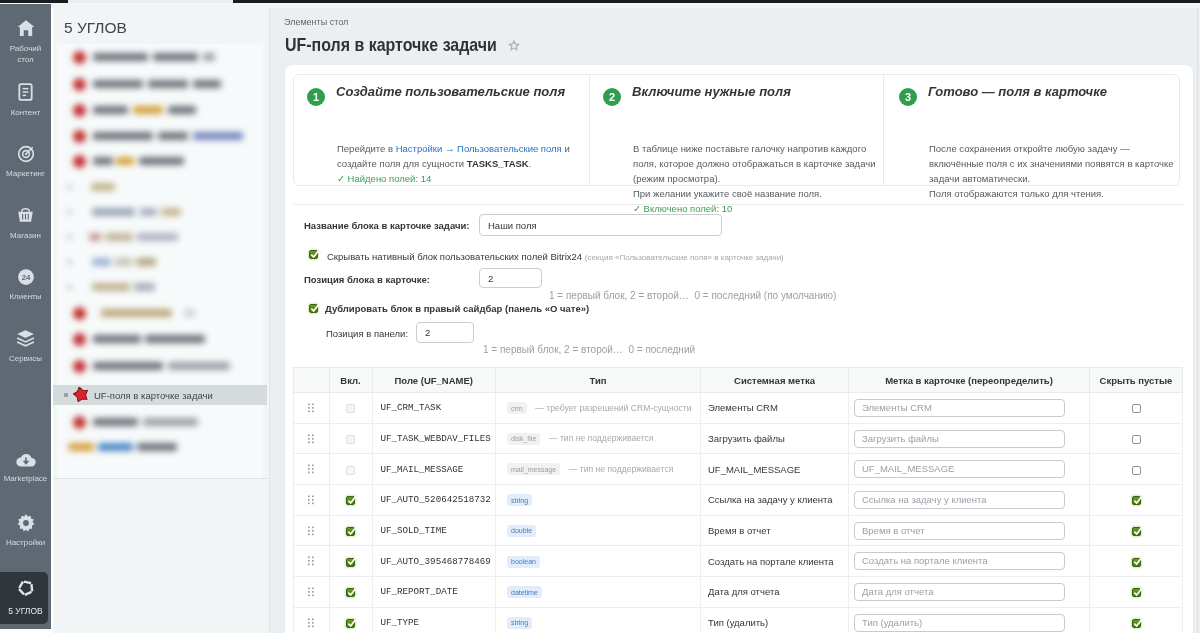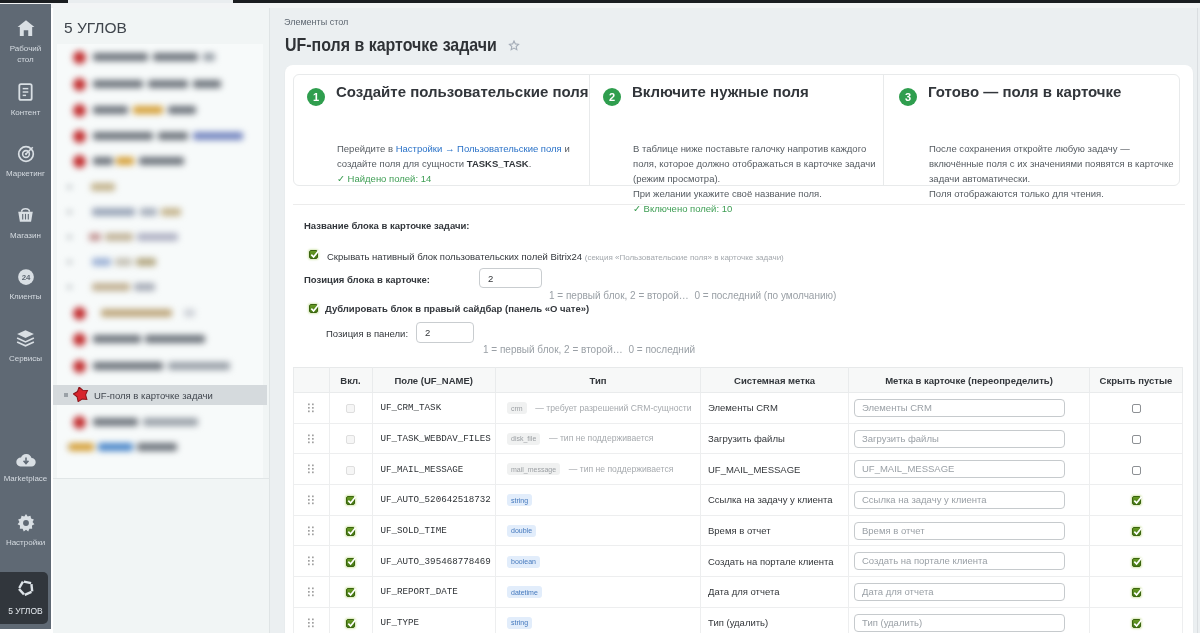--- a/index.html
+++ b/index.html
@@ -41,21 +41,21 @@
   #h1 { position:absolute; left:15px; top:26px; font-size:19px; font-weight:bold; color:#2f3236; transform:scaleX(0.84); transform-origin:0 0; white-space:nowrap; }
   #star { position:absolute; left:238px; top:32px; }
 
   #card { position:absolute; left:15px; top:57px; width:908px; height:576px; background:#ffffff; border-radius:8px 8px 0 0; box-shadow:0 1px 2px rgba(0,0,0,0.05); }
 
   
   #steps { position:absolute; left:8px; top:9px; width:887px; height:112px; border:1px solid #e8eaeb; border-radius:6px; }
   .stepcol { position:absolute; top:0; height:110px; width:295px; }
   .stepcol.c2 { border-left:1px solid #e8eaeb; border-right:1px solid #e8eaeb; }
   .scircle { position:absolute; left:13px; top:13px; width:18px; height:18px; border-radius:50%; background:#2f9e4e; color:#fff; font-size:11px; font-weight:bold; text-align:center; line-height:18px; }
-  .shead { position:absolute; left:42px; top:8.5px; font-size:15px; font-weight:bold; color:#32363b; line-height:15px; }
+  .shead { position:absolute; left:42px; top:8.5px; font-size:13px; font-weight:bold; color:#32363b; line-height:15px;font-style:italic; }
   .sbody { position:absolute; left:43px; top:25px; font-size:9.5px; color:#555b61; line-height:15px; white-space:nowrap;margin-top:41px; }
   .sbody a { color:#2a72c8; text-decoration:none; }
   .sgreen { color:#3e9e54; }
 
   .hr1 { position:absolute; left:8px; top:139px; width:892px; height:1px; background:#ececec; }
 
   
   .flabel { position:absolute; font-size:9.5px; font-weight:bold; color:#32363b; }
   .flabel2 { position:absolute; font-size:9.5px; color:#32363b; }
   .finput { position:absolute; border:1px solid #c9cdd0; border-radius:4px; background:#fff; font-size:9.5px; color:#33363a; font-family:"Liberation Sans",sans-serif; padding-left:8px; }
@@ -271,20 +271,21 @@
       <div class="stepcol" style="left:592px;">
         <div class="scircle">3</div>
         <div class="shead">Готово — поля в карточке</div>
         <div class="sbody">После сохранения откройте любую задачу —<br>включённые поля с их значениями появятся в карточке<br>задачи автоматически.<br>Поля отображаются только для чтения.</div>
       </div>
     </div>
 
     <div class="hr1"></div>
 
     <div class="flabel" style="left:19px; top:155px;">Название блока в карточке задачи:</div>
+    <input class="finput" style="left: 194px; top: 149px; width: 243px; height: 22px;" value="Наши поля">
 
     <div class="cbx" style="left:24px; top:185px;">
         <svg width="9" height="9" viewBox="0 0 9 9">
           <path d="M1.3 4.6 L3.6 7 L8.6 0.8" fill="none" stroke="#ffffff" stroke-width="1.7"></path>
         </svg>
       </div>
     <div class="flabel2" style="left:42px; top:186px;">Скрывать нативный блок пользовательских полей Bitrix24 <span style="font-size:8px; color:#a3a8ad;">(секция «Пользовательские поля» в карточке задачи)</span></div>
 
     <div class="flabel" style="left:19px; top:209px;">Позиция блока в карточке:</div>
     <input class="finput" style="left: 194px; top: 203px; width: 63px; height: 20px;" value="2">

